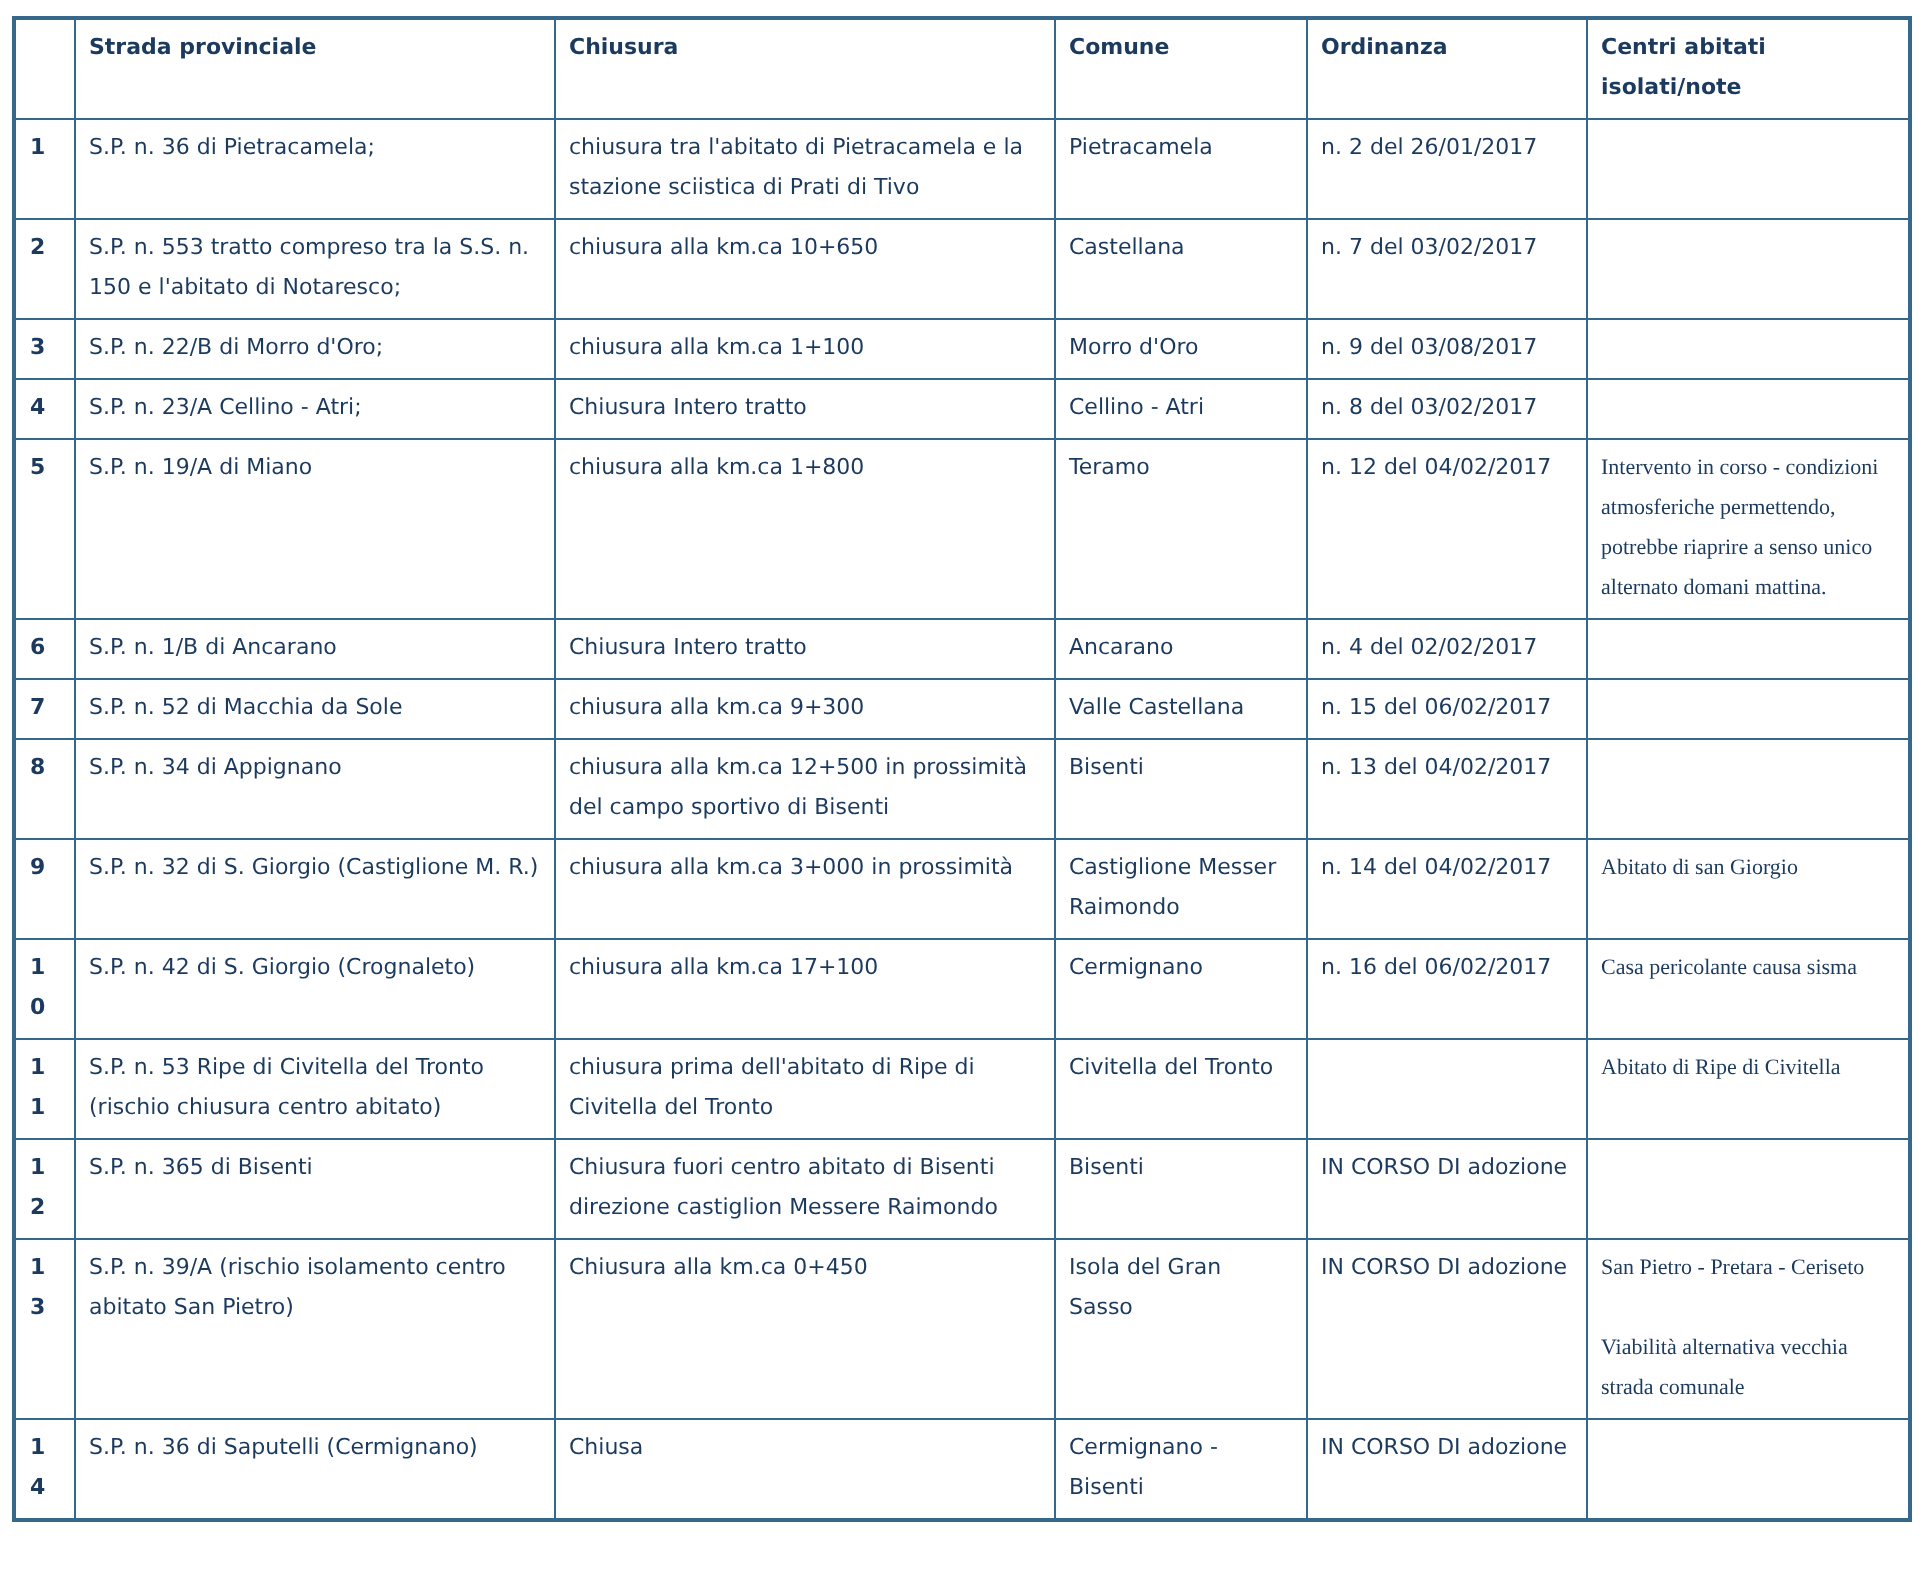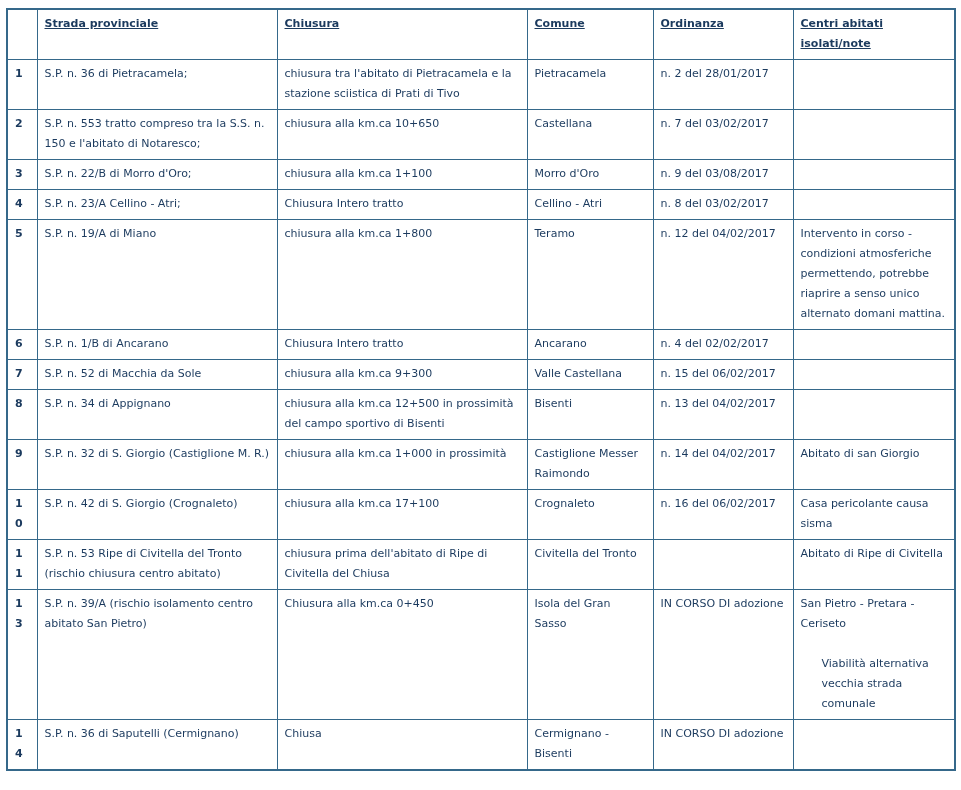--- a/index.html
+++ b/index.html
@@ -24,31 +24,30 @@
     text-align: left;
     padding: 4px 7px 5px 7px;
     font-size: 11px;
     line-height: 20px;
     color: #1b3a5e;
     word-wrap: break-word;
   }
   table.closures th {
     font-weight: bold;
     height: 40px; 
-    text-decoration: underline;
   }
   table.closures td.num {
     font-weight: bold;
   }
   table.closures td p {
     margin: 0;
+    font-family: Liberation Serif, serif;
   }
   table.closures td p + p {
     margin-top: 20px; 
-    margin-left: 21px;
   }
 </style>
 </head>
 <body>
 
 <table class="closures">
   <colgroup>
     <col style="width:30px">
     <col style="width:240px">
     <col style="width:250px">
@@ -65,21 +64,21 @@
       <th>Ordinanza</th>
       <th>Centri abitati isolati/note</th>
     </tr>
   </thead>
   <tbody>
       <tr>
         <td class="num">1</td>
         <td>S.P. n. 36 di Pietracamela;</td>
         <td>chiusura tra l'abitato di Pietracamela e la stazione sciistica di Prati di Tivo</td>
         <td>Pietracamela</td>
-        <td>n. 2 del 28/01/2017</td>
+        <td>n. 2 del 26/01/2017</td>
         <td></td>
       </tr>
       <tr>
         <td class="num">2</td>
         <td>S.P. n. 553 tratto compreso tra la S.S. n. 150 e l'abitato di Notaresco;</td>
         <td>chiusura alla km.ca 10+650</td>
         <td>Castellana</td>
         <td>n. 7 del 03/02/2017</td>
         <td></td>
       </tr>
@@ -129,46 +128,54 @@
         <td class="num">8</td>
         <td>S.P. n. 34 di Appignano</td>
         <td>chiusura alla km.ca 12+500 in prossimità del campo sportivo di Bisenti</td>
         <td>Bisenti</td>
         <td>n. 13 del 04/02/2017</td>
         <td></td>
       </tr>
       <tr>
         <td class="num">9</td>
         <td>S.P. n. 32 di S. Giorgio (Castiglione M. R.)</td>
-        <td>chiusura alla km.ca 1+000 in prossimità</td>
+        <td>chiusura alla km.ca 3+000 in prossimità</td>
         <td>Castiglione Messer Raimondo</td>
         <td>n. 14 del 04/02/2017</td>
         <td>
           <p>Abitato di san Giorgio</p>
         </td>
       </tr>
       <tr>
         <td class="num">10</td>
         <td>S.P. n. 42 di S. Giorgio (Crognaleto)</td>
         <td>chiusura alla km.ca 17+100</td>
-        <td>Crognaleto</td>
+        <td>Cermignano</td>
         <td>n. 16 del 06/02/2017</td>
         <td>
           <p>Casa pericolante causa sisma</p>
         </td>
       </tr>
       <tr>
         <td class="num">11</td>
         <td>S.P. n. 53 Ripe di Civitella del Tronto (rischio chiusura centro abitato)</td>
-        <td>chiusura prima dell'abitato di Ripe di Civitella del Chiusa</td>
+        <td>chiusura prima dell'abitato di Ripe di Civitella del Tronto</td>
         <td>Civitella del Tronto</td>
         <td></td>
         <td>
           <p>Abitato di Ripe di Civitella</p>
         </td>
+      </tr>
+      <tr>
+        <td class="num">12</td>
+        <td>S.P. n. 365 di Bisenti</td>
+        <td>Chiusura fuori centro abitato di Bisenti direzione castiglion Messere Raimondo</td>
+        <td>Bisenti</td>
+        <td>IN CORSO DI adozione</td>
+        <td></td>
       </tr>
       <tr>
         <td class="num">13</td>
         <td>S.P. n. 39/A (rischio isolamento centro abitato San Pietro)</td>
         <td>Chiusura alla km.ca 0+450</td>
         <td>Isola del Gran Sasso</td>
         <td>IN CORSO DI adozione</td>
         <td>
           <p>San Pietro - Pretara - Ceriseto</p>
           <p>Viabilità alternativa vecchia strada comunale</p>

